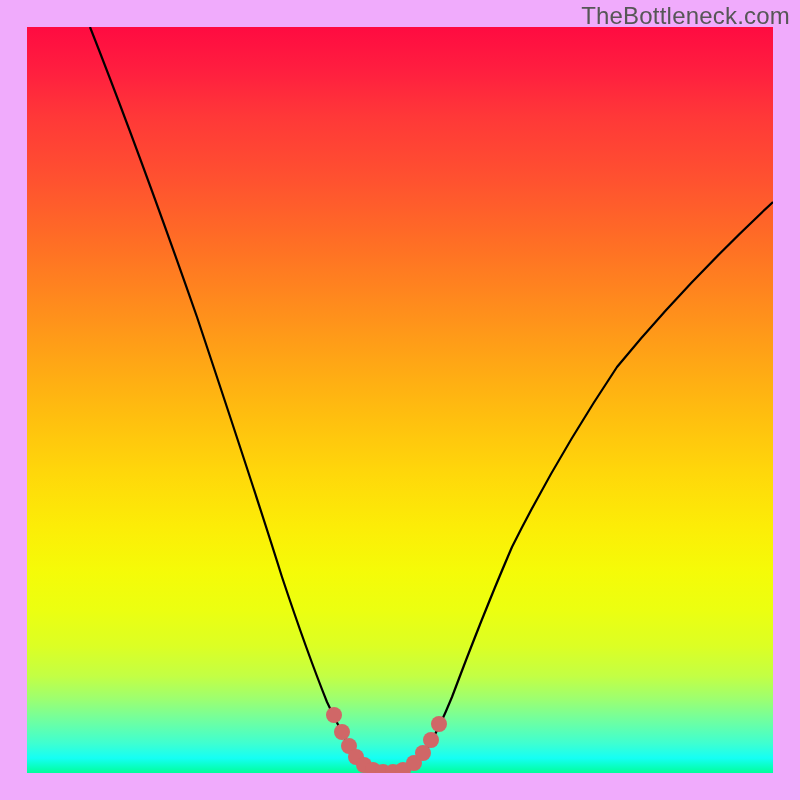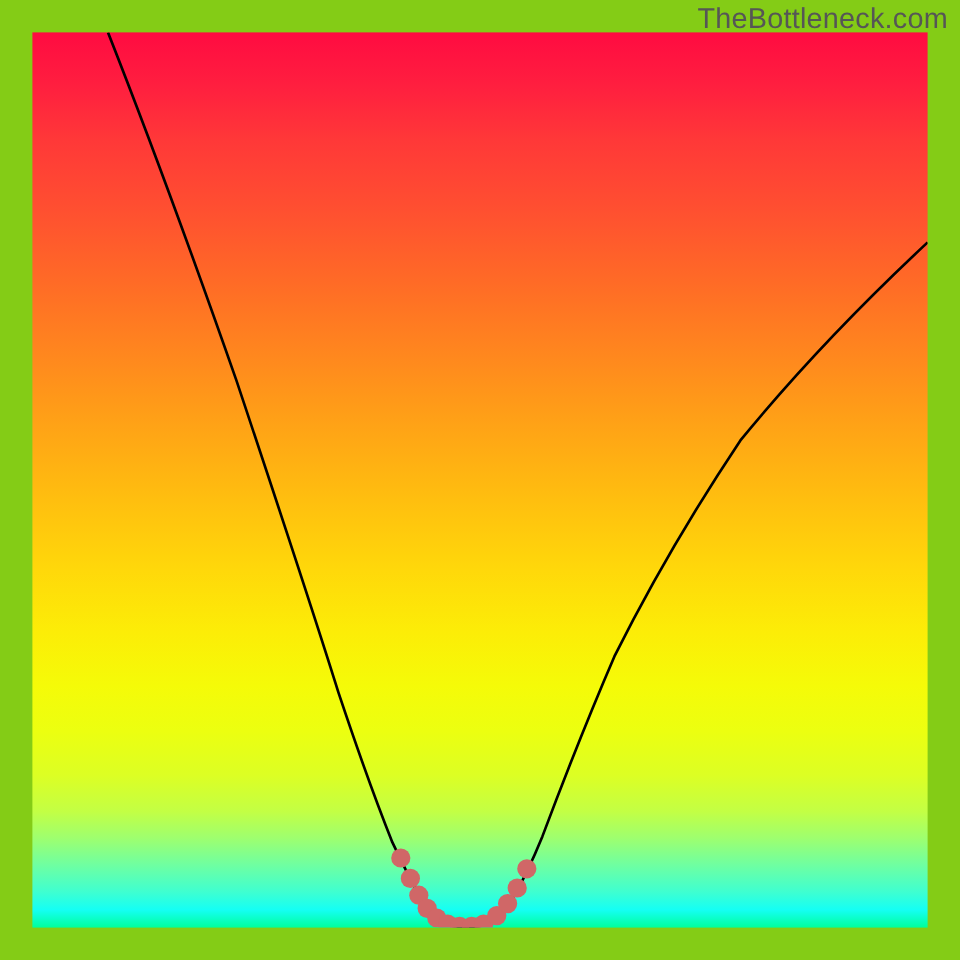--- a/index.html
+++ b/index.html
@@ -10,21 +10,21 @@
     overflow: hidden;
     background: #000;
     font-family: Arial, Helvetica, sans-serif;
   }
   .frame {
     position: absolute;
     top: 0;
     left: 0;
     width: 800px;
     height: 800px;
-    background: #84cc16;
+    background: #f0abfc;
   }
   .plot-area {
     position: absolute;
     top: 27px;
     left: 27px;
     width: 746px;
     height: 746px;
   }
   .gradient-bg {
     position: absolute;

